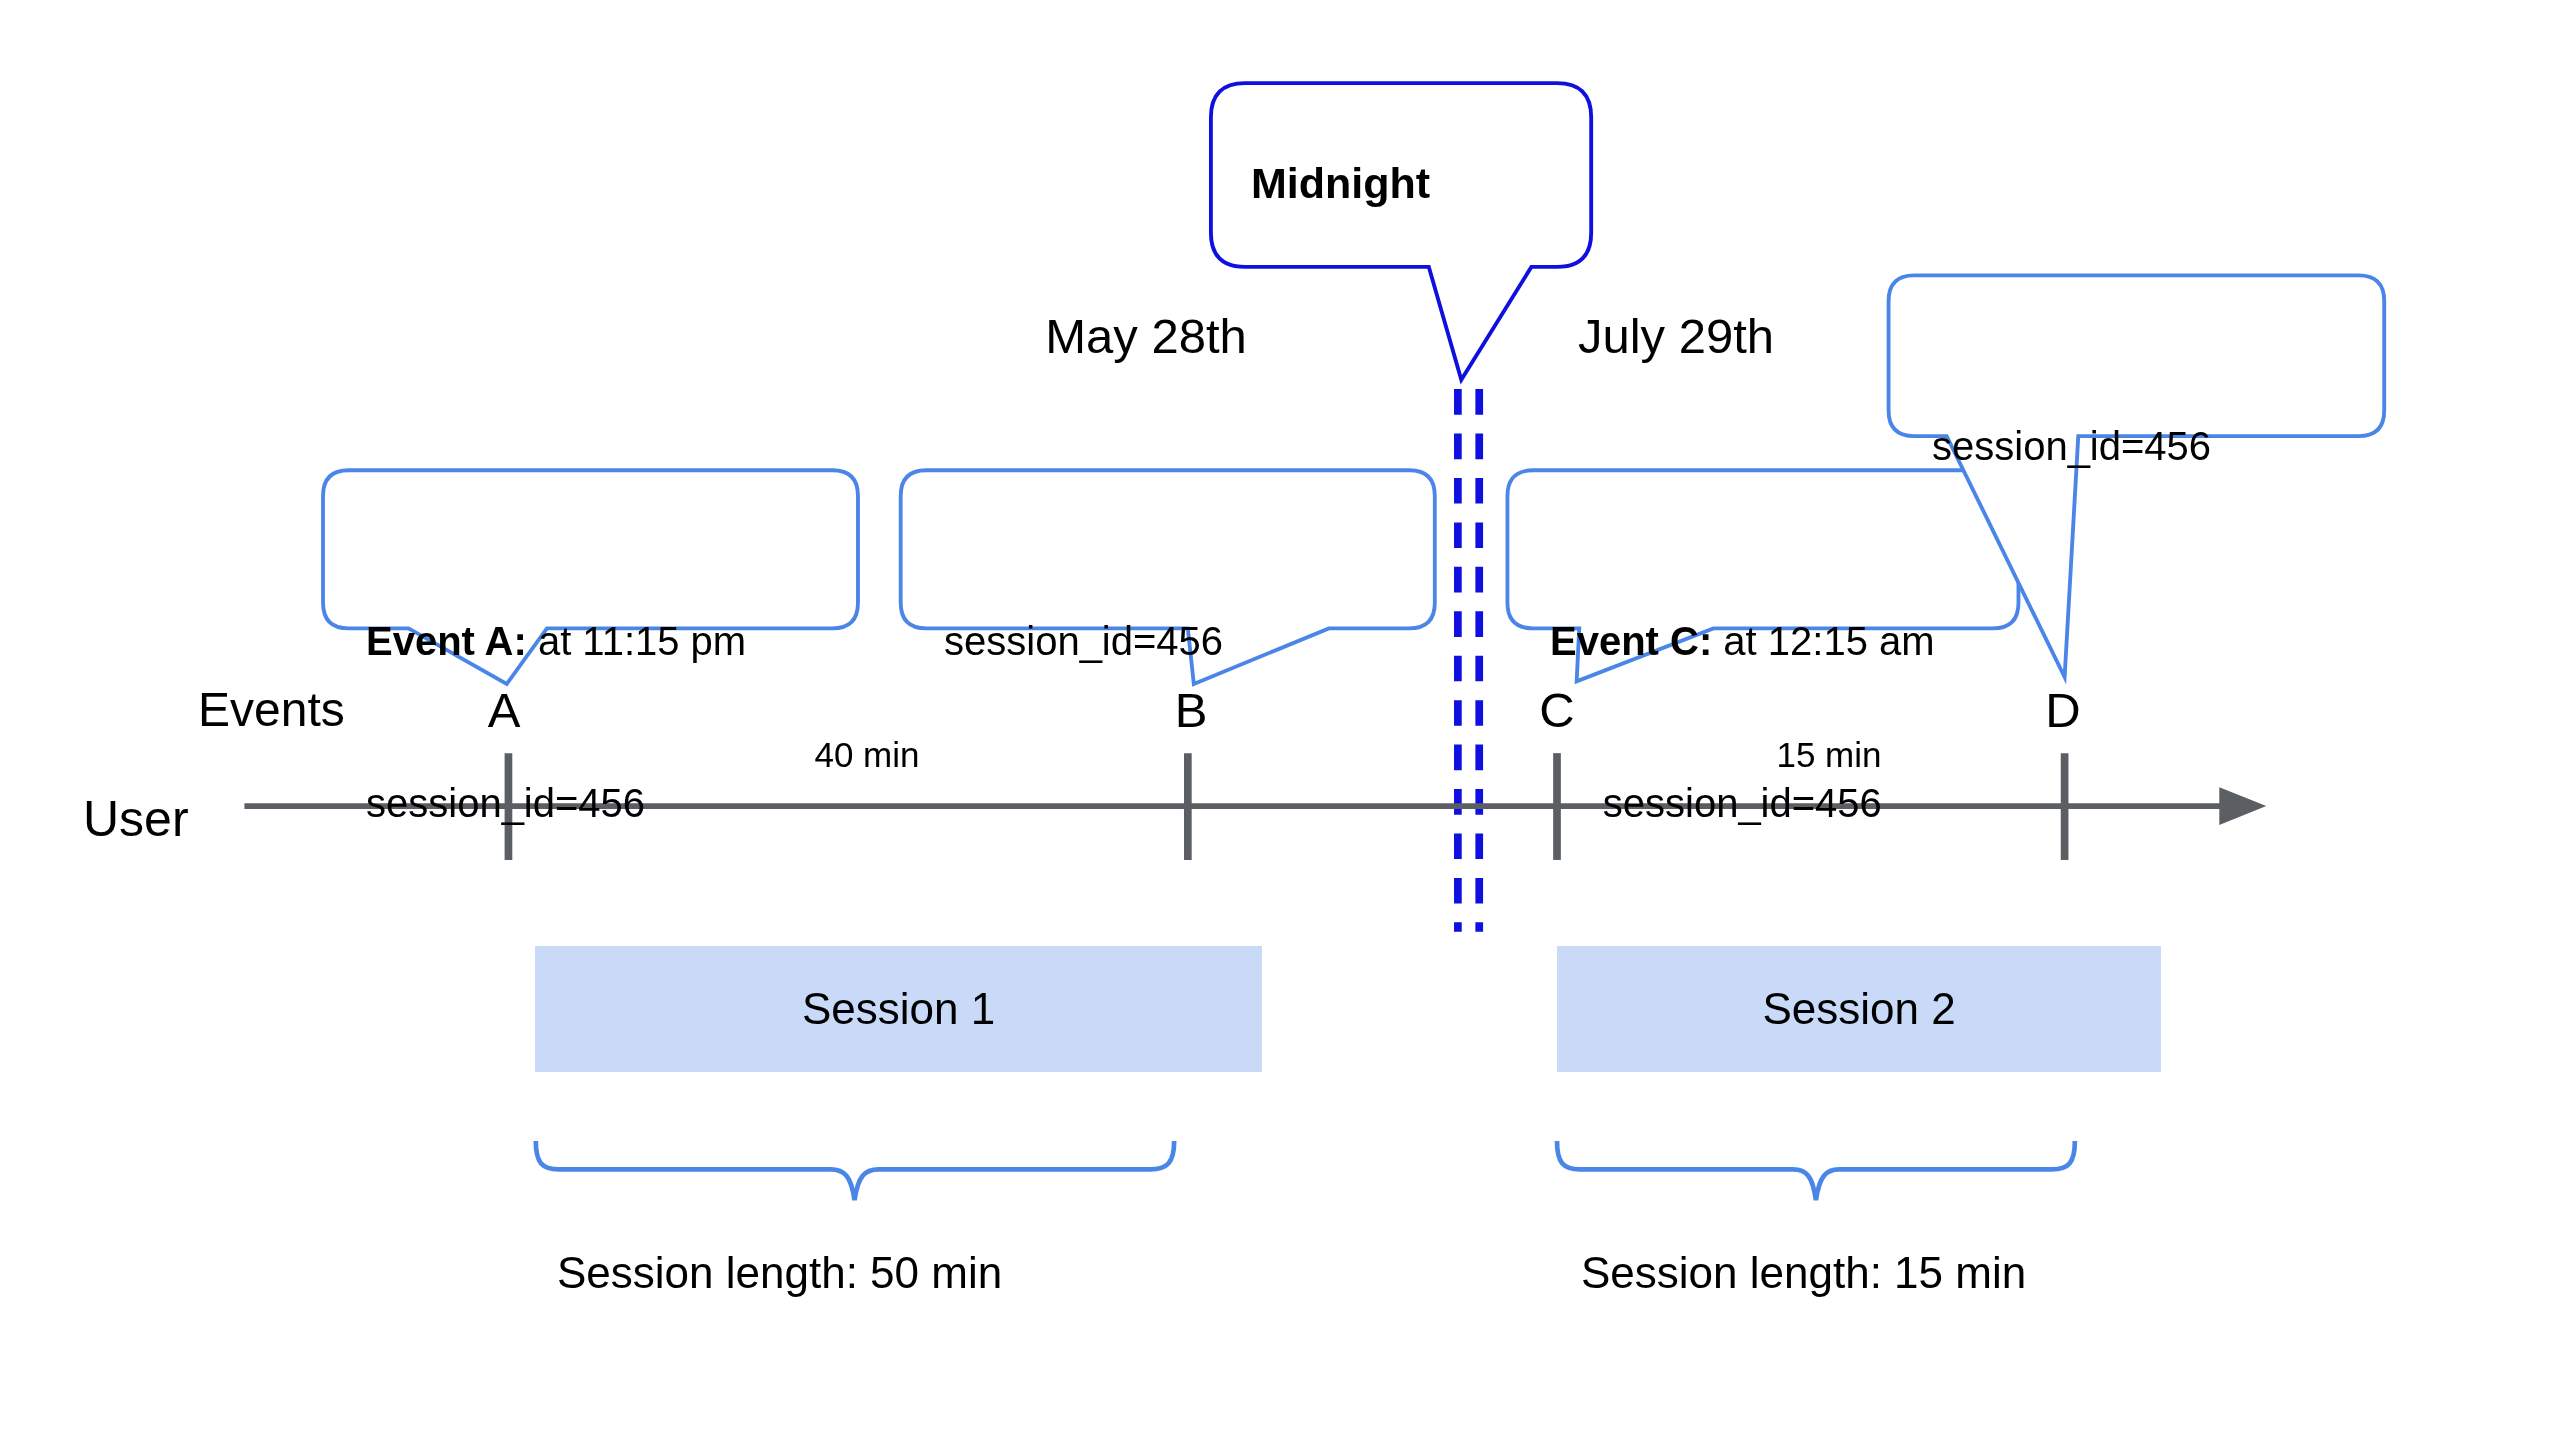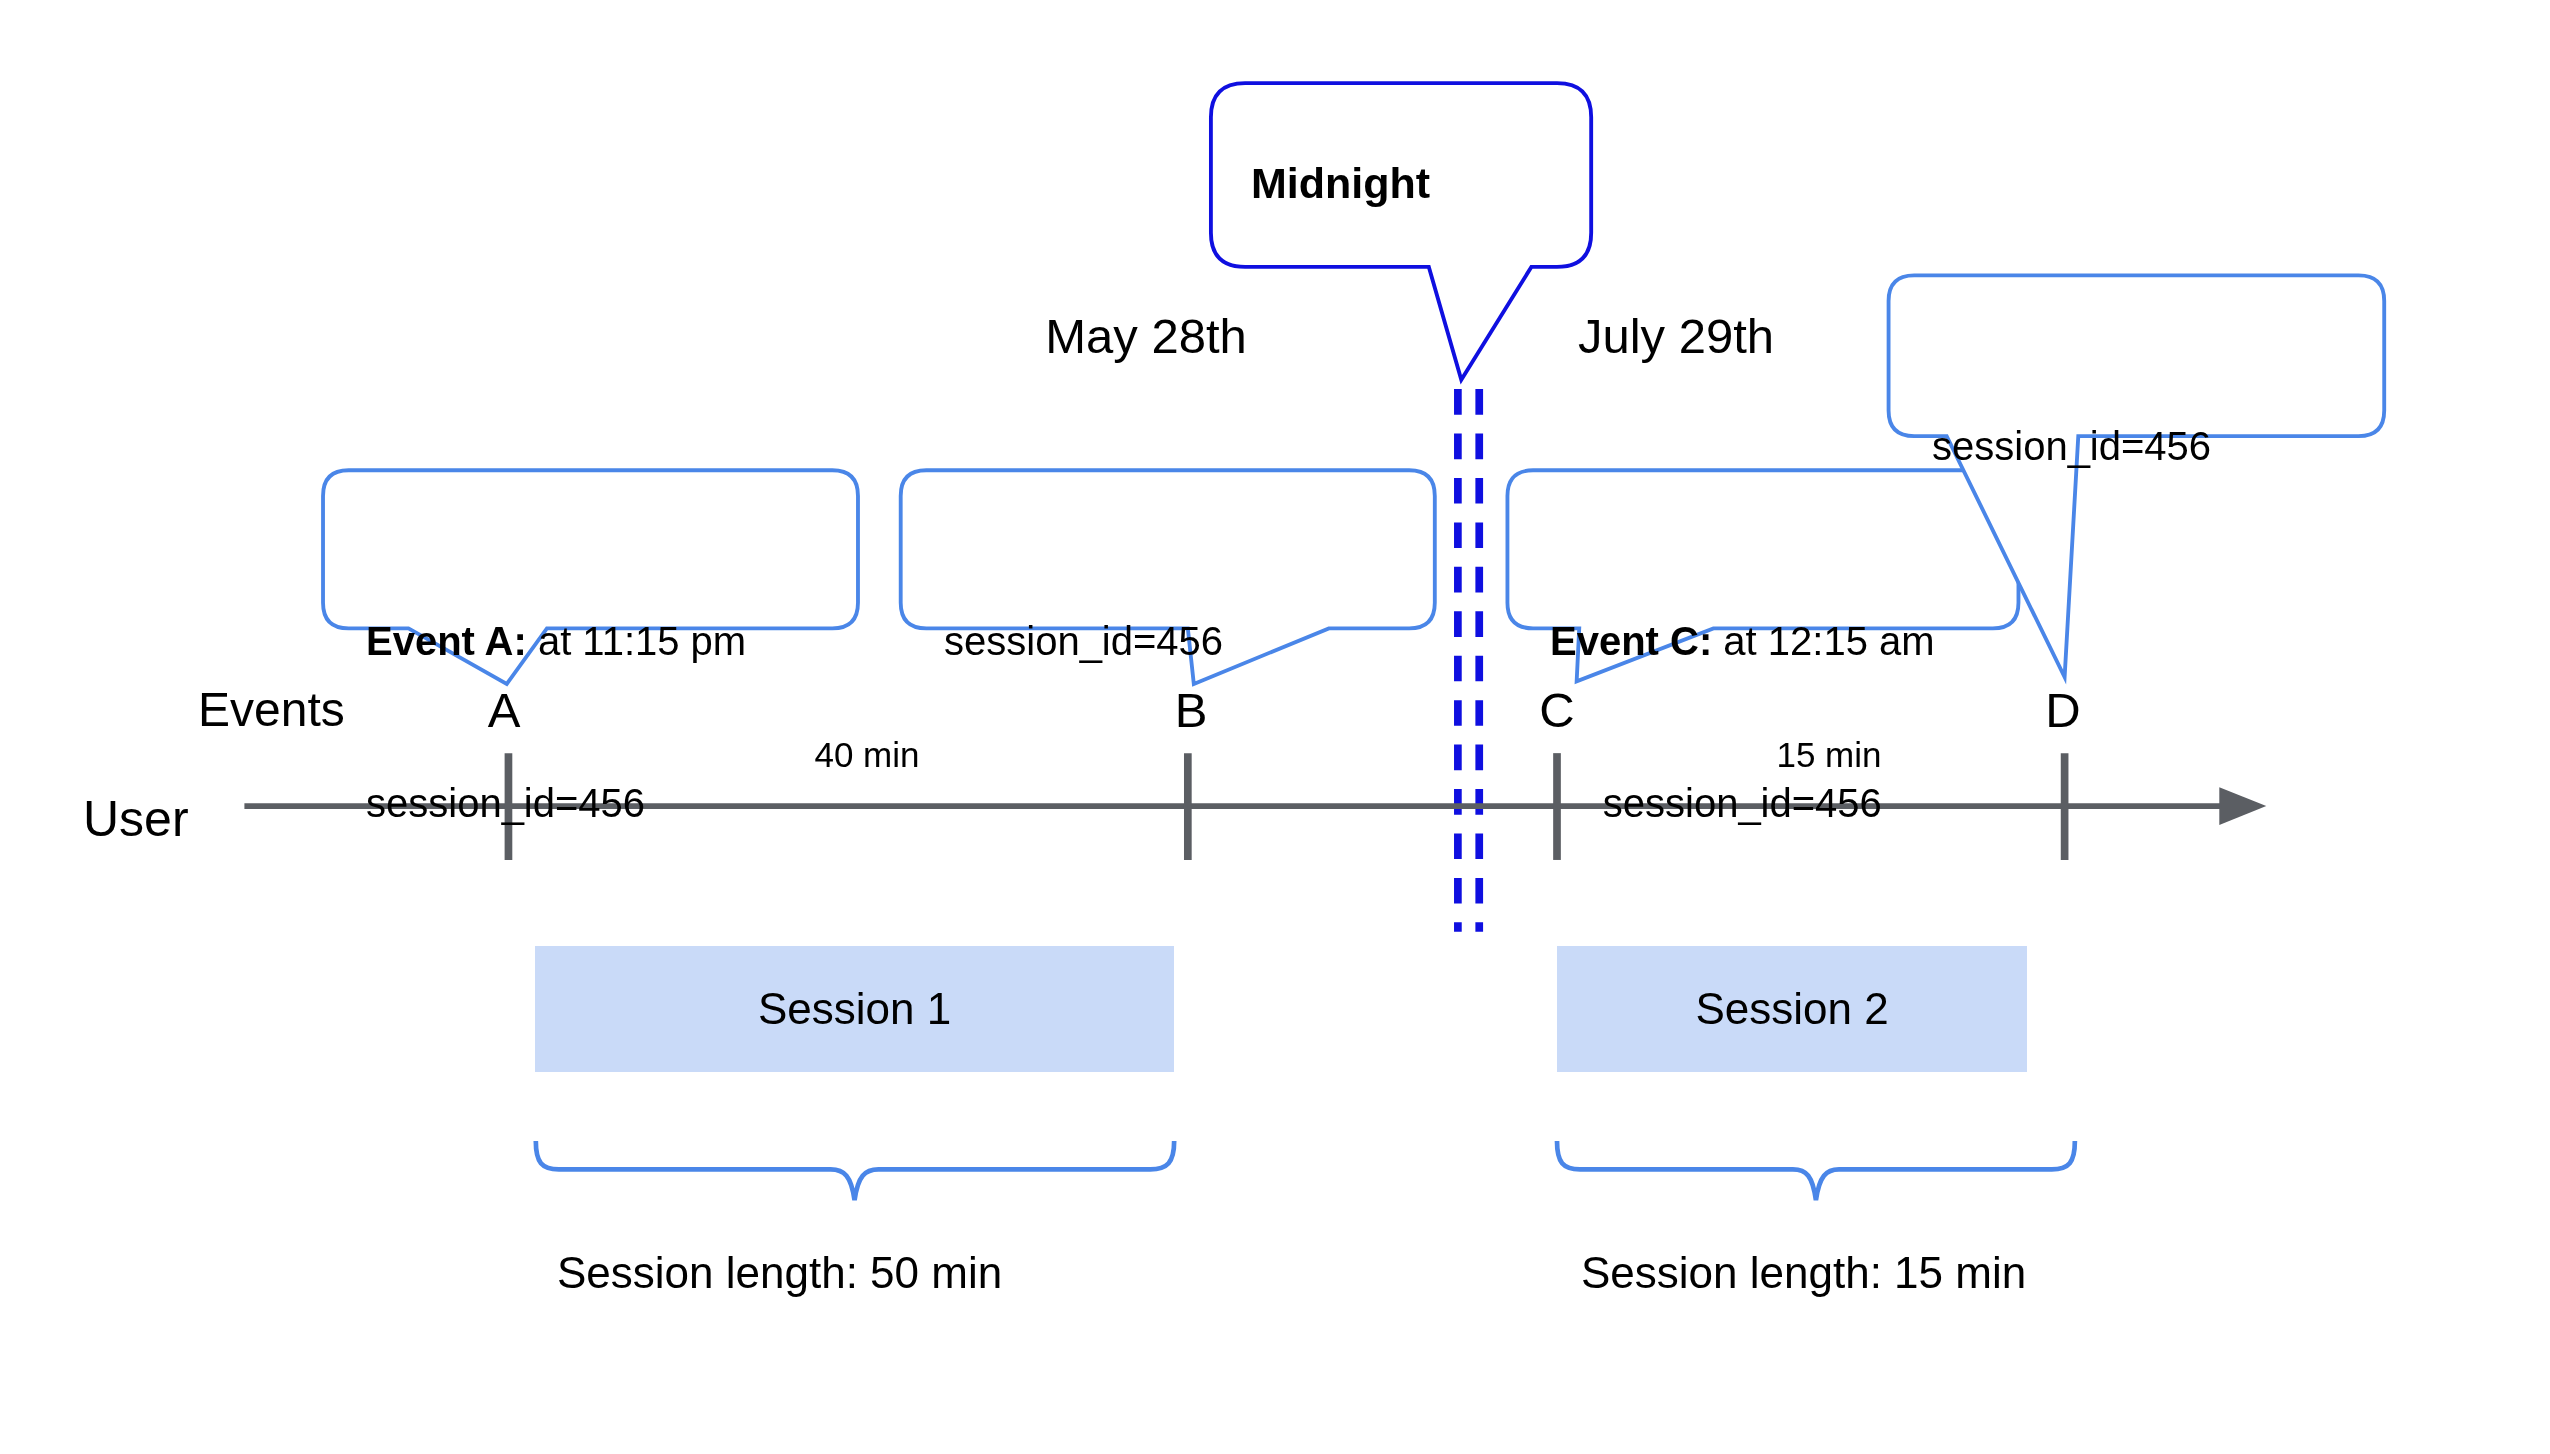--- a/index.html
+++ b/index.html
@@ -91,24 +91,24 @@
   <div class="txt axis-label" style="left:83px;top:791px;font-size:50px;">User</div>
 
   <div class="txt tick-letter" style="left:504px;top:682px;">A</div>
   <div class="txt tick-letter" style="left:1191px;top:682px;">B</div>
   <div class="txt tick-letter" style="left:1557px;top:682px;">C</div>
   <div class="txt tick-letter" style="left:2063px;top:682px;">D</div>
 
   <div class="txt gap-label" style="left:867px;top:735px;">40 min</div>
   <div class="txt gap-label" style="left:1829px;top:735px;">15 min</div>
 
-  <div class="session-box" style="left:535px;top:946px;width:639px;height:126px;">
+  <div class="session-box" style="left:535px;top:946px;width:727px;height:126px;">
     <span>Session 1</span>
   </div>
-  <div class="session-box" style="left:1557px;top:946px;width:470px;height:126px;">
+  <div class="session-box" style="left:1557px;top:946px;width:604px;height:126px;">
     <span>Session 2</span>
   </div>
 
   <div class="txt length-label" style="left:557px;top:1248px;">Session length: 50 min</div>
   <div class="txt length-label" style="left:1581px;top:1248px;">Session length: 15 min</div>
 
 </div>
 
 
 </body></html>

